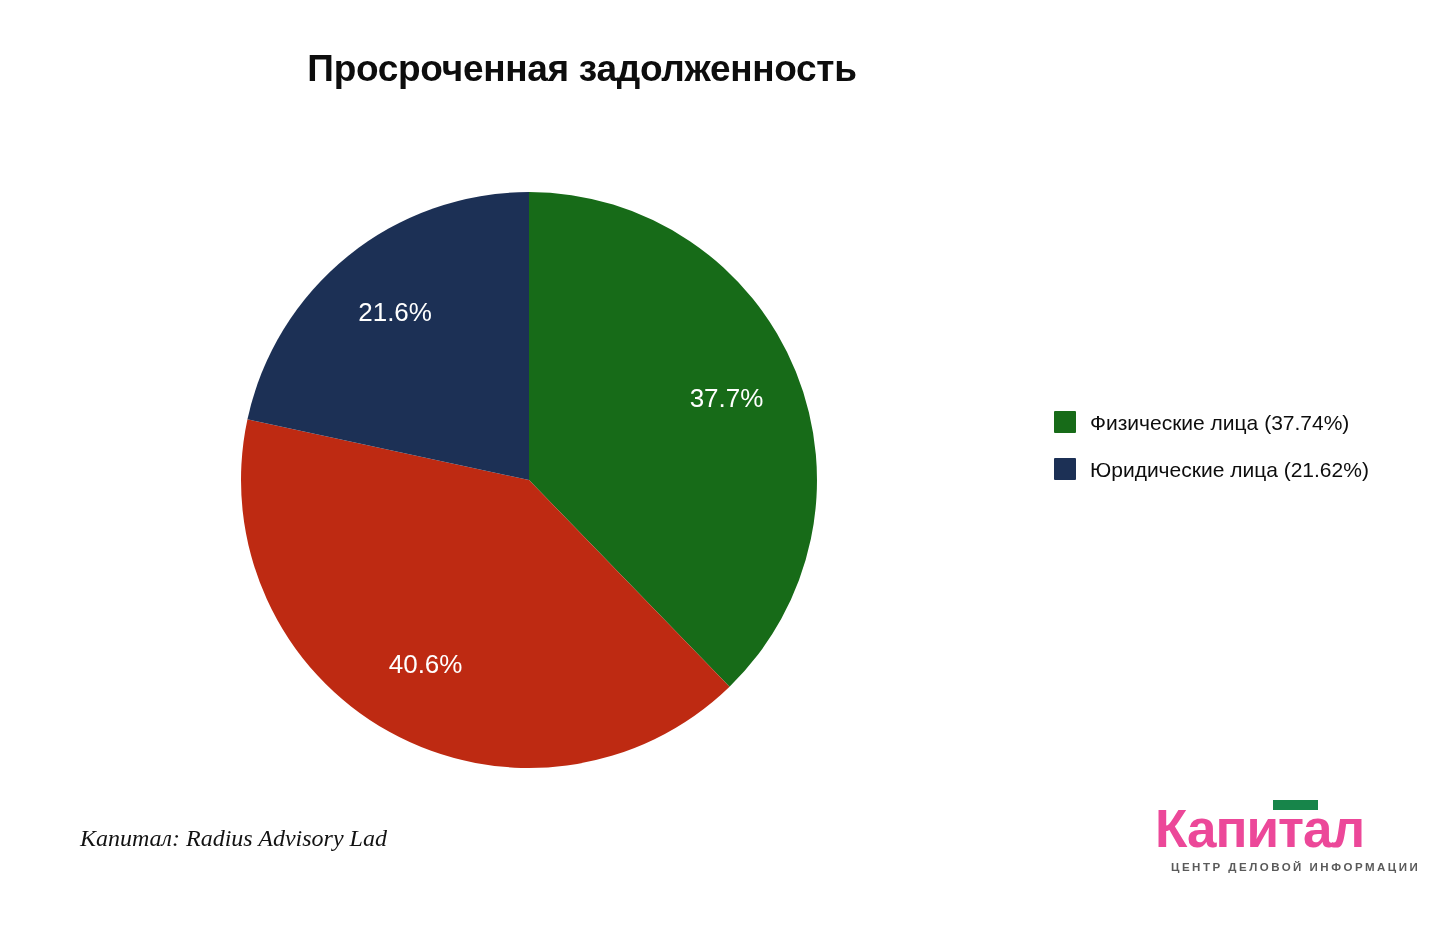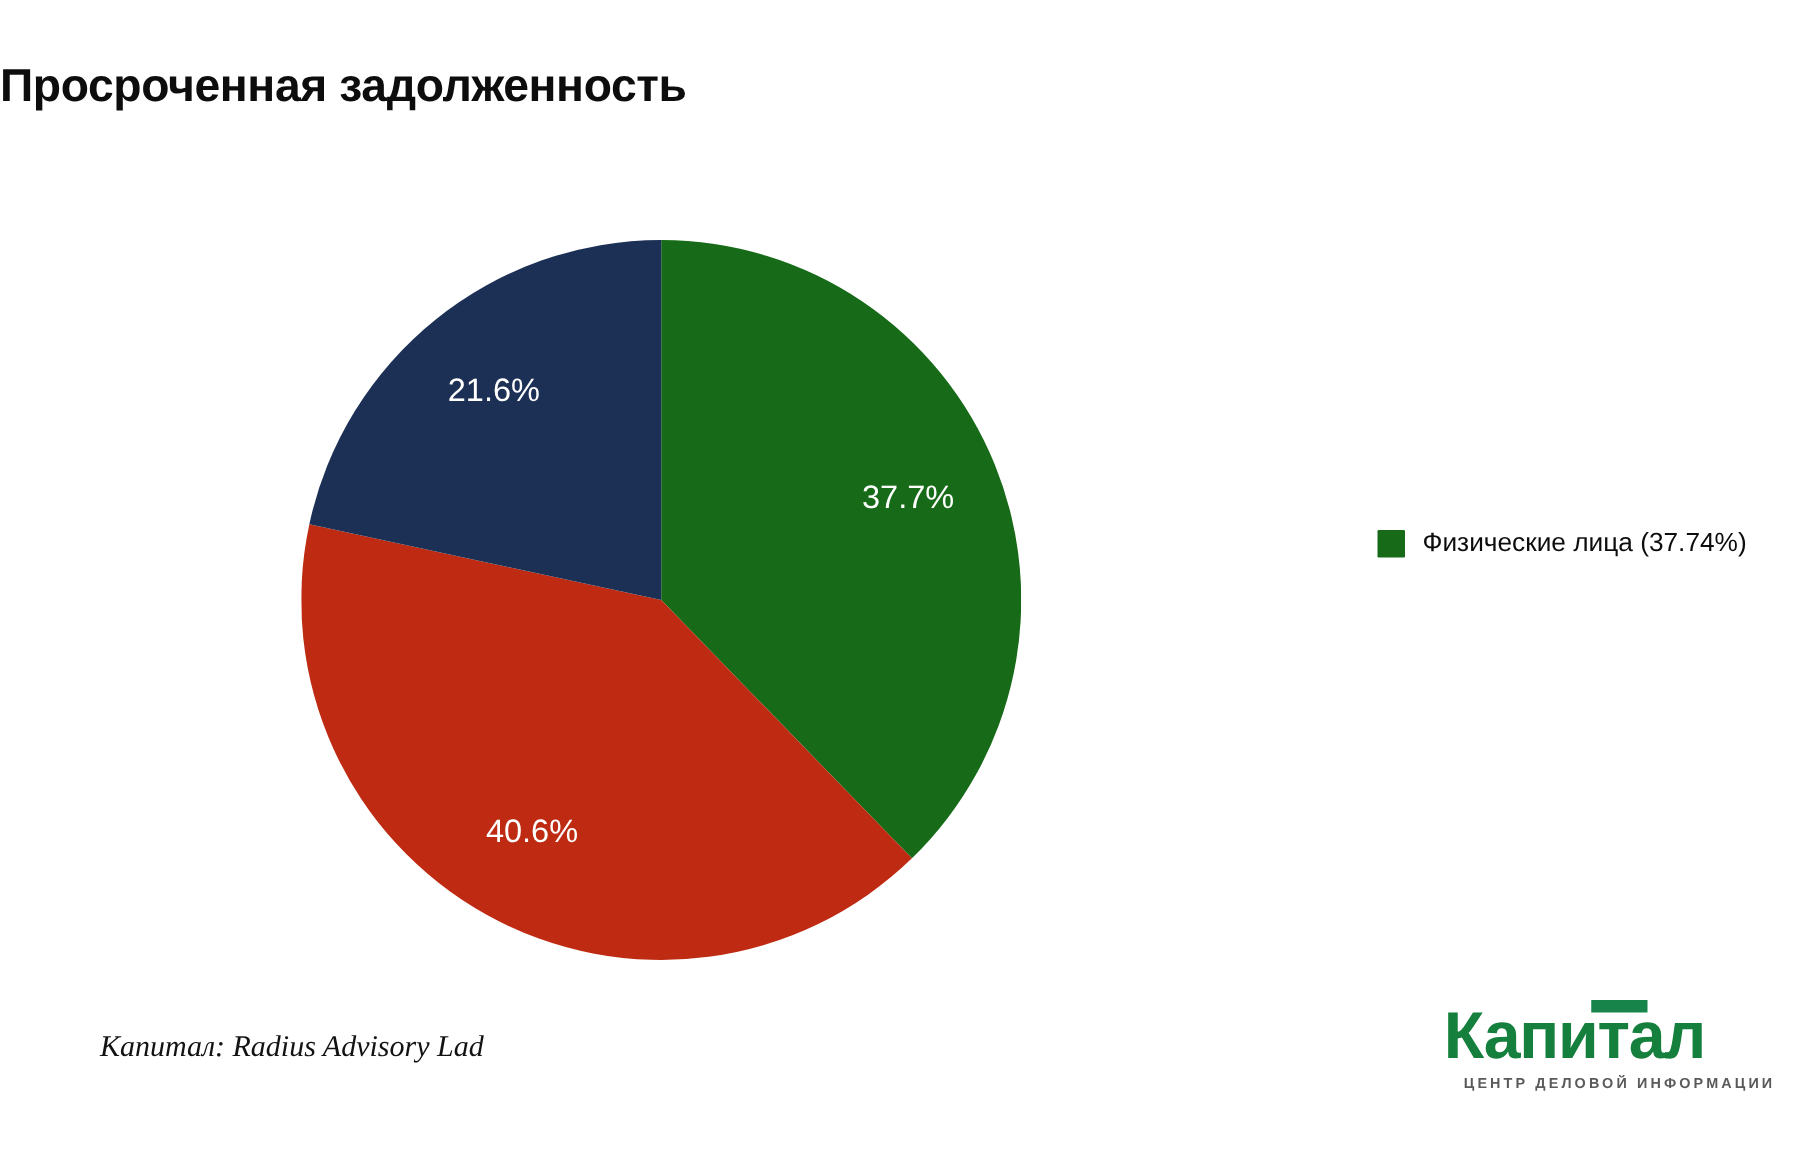--- a/index.html
+++ b/index.html
@@ -19,20 +19,21 @@
     position: absolute;
     inset: 0;
   }
 
   
   .chart-title {
     position: absolute;
     top: 48px;
     left: 0;
     width: 1164px;
+    text-align: center;
     font-size: 37px;
     font-weight: bold;
     color: #0d0d0d;
     letter-spacing: -0.3px;
     white-space: nowrap;
   }
 
   
   .pie-wrap {
     position: absolute;
@@ -54,23 +55,22 @@
 
   
   .legend {
     position: absolute;
     left: 1054px;
     top: 411px;
     width: 370px;
   }
   .legend-item {
     display: flex;
-    align-items: center;
+    align-items: flex-start;
     height: 47px;
-    margin-left: 48px;
   }
   .legend-swatch {
     width: 22px;
     height: 22px;
     flex: 0 0 22px;
     border-radius: 1px;
   }
   .legend-label {
     margin-left: 14px;
     font-size: 21px;
@@ -94,21 +94,21 @@
   .logo {
     position: absolute;
     left: 1155px;
     top: 802px;
     width: 232px;
   }
   .logo-wordmark {
     position: relative;
     font-size: 53px;
     font-weight: bold;
-    color: #15803d;
+    color: #ec4899;
     letter-spacing: -1px;
     line-height: 1;
     height: 54px;
     white-space: nowrap;
   }
   .logo-accent-bar {
     position: absolute;
     left: 118px;
     top: -2px;
     width: 45px;
@@ -145,20 +145,24 @@
           <text x="154.1" y="122.2" class="slice-label" text-anchor="middle" dominant-baseline="middle">21.6%</text>
         </g>
     </svg>
   </div>
 
   <div class="legend" id="legend-root">
       <div class="legend-item">
         <span class="legend-swatch" style="background: rgb(23, 107, 24);"></span>
         <span class="legend-label">Физические лица (37.74%)</span>
       </div>
+      <div class="legend-item">
+        <span class="legend-swatch" style="background: rgb(28, 48, 85);"></span>
+        <span class="legend-label">Юридические лица (21.62%)</span>
+      </div>
     </div>
 
   <div class="source-note">Капитал: Radius Advisory Lad</div>
 
   <div class="logo">
     <div class="logo-wordmark">
       <span class="logo-accent-bar"></span>
       <span>Капитал</span>
     </div>
     <div class="logo-tagline">ЦЕНТР ДЕЛОВОЙ ИНФОРМАЦИИ</div>

